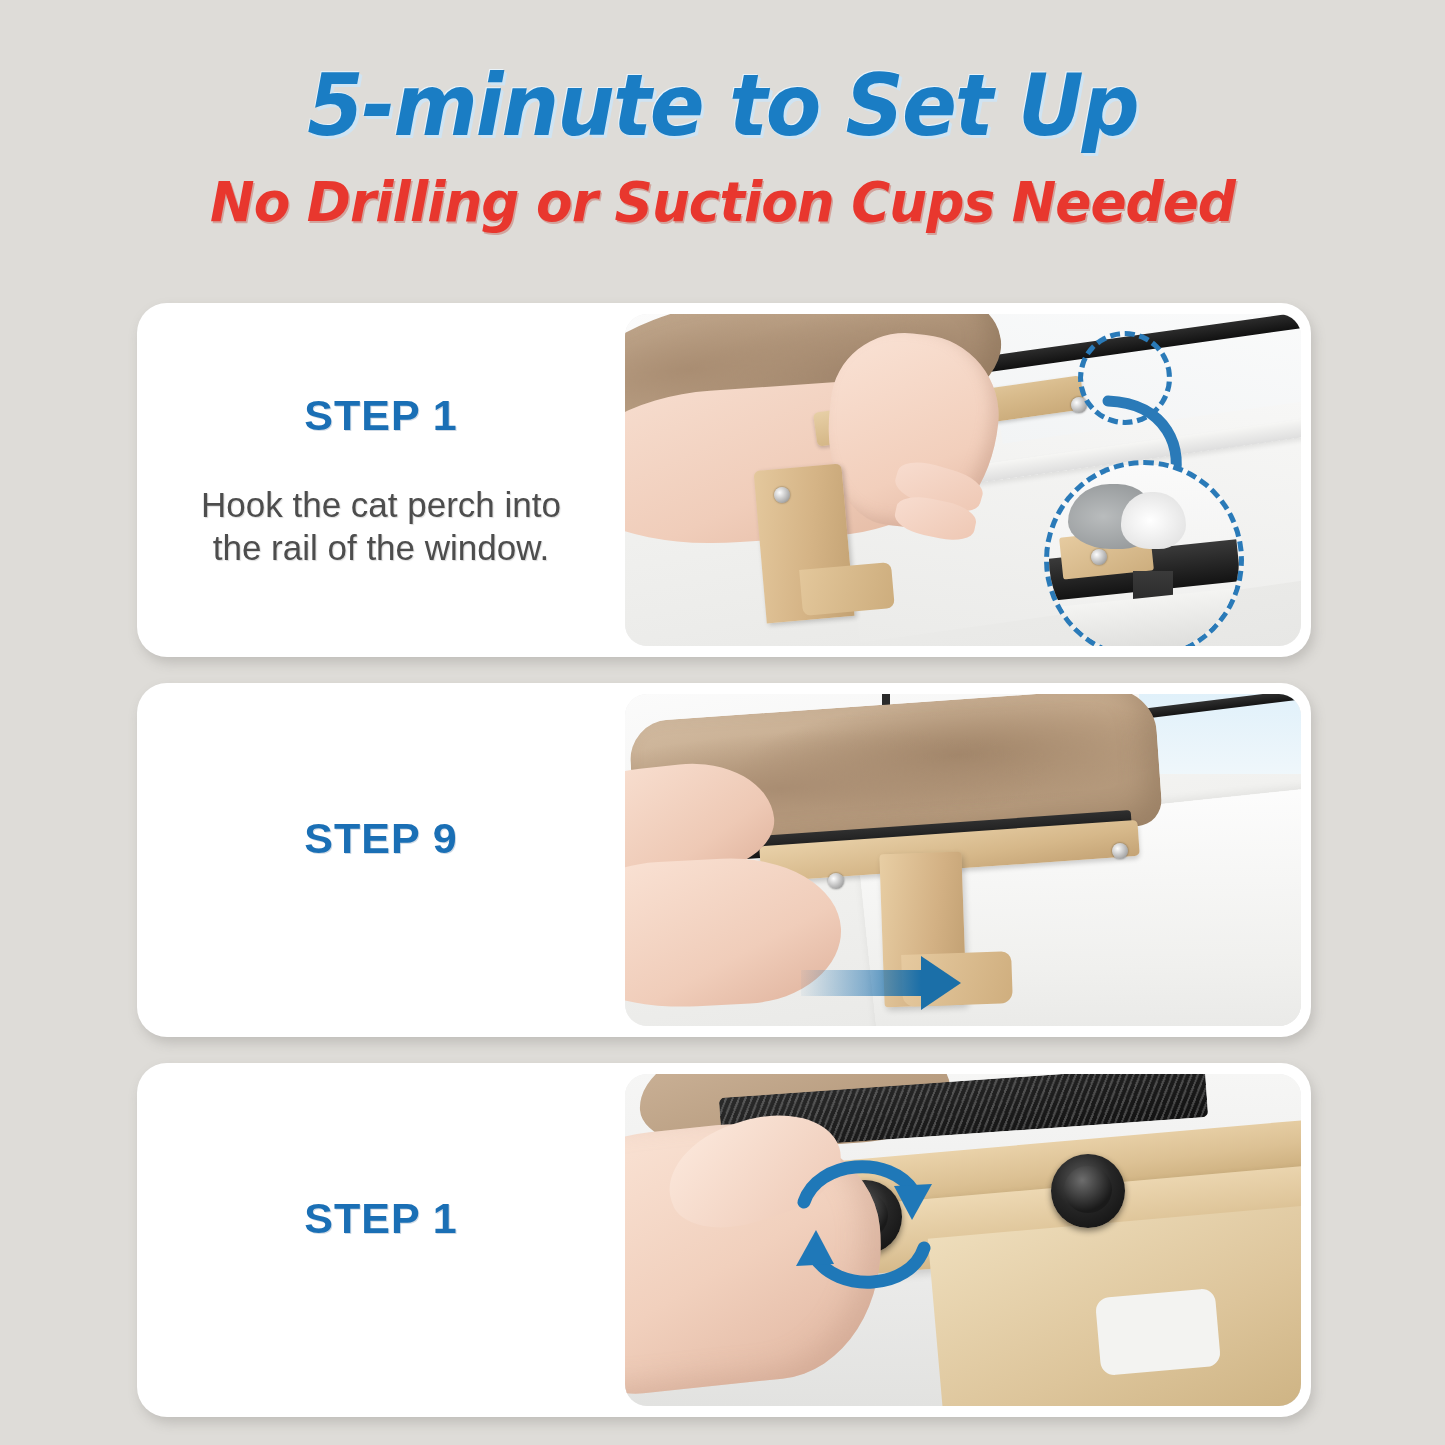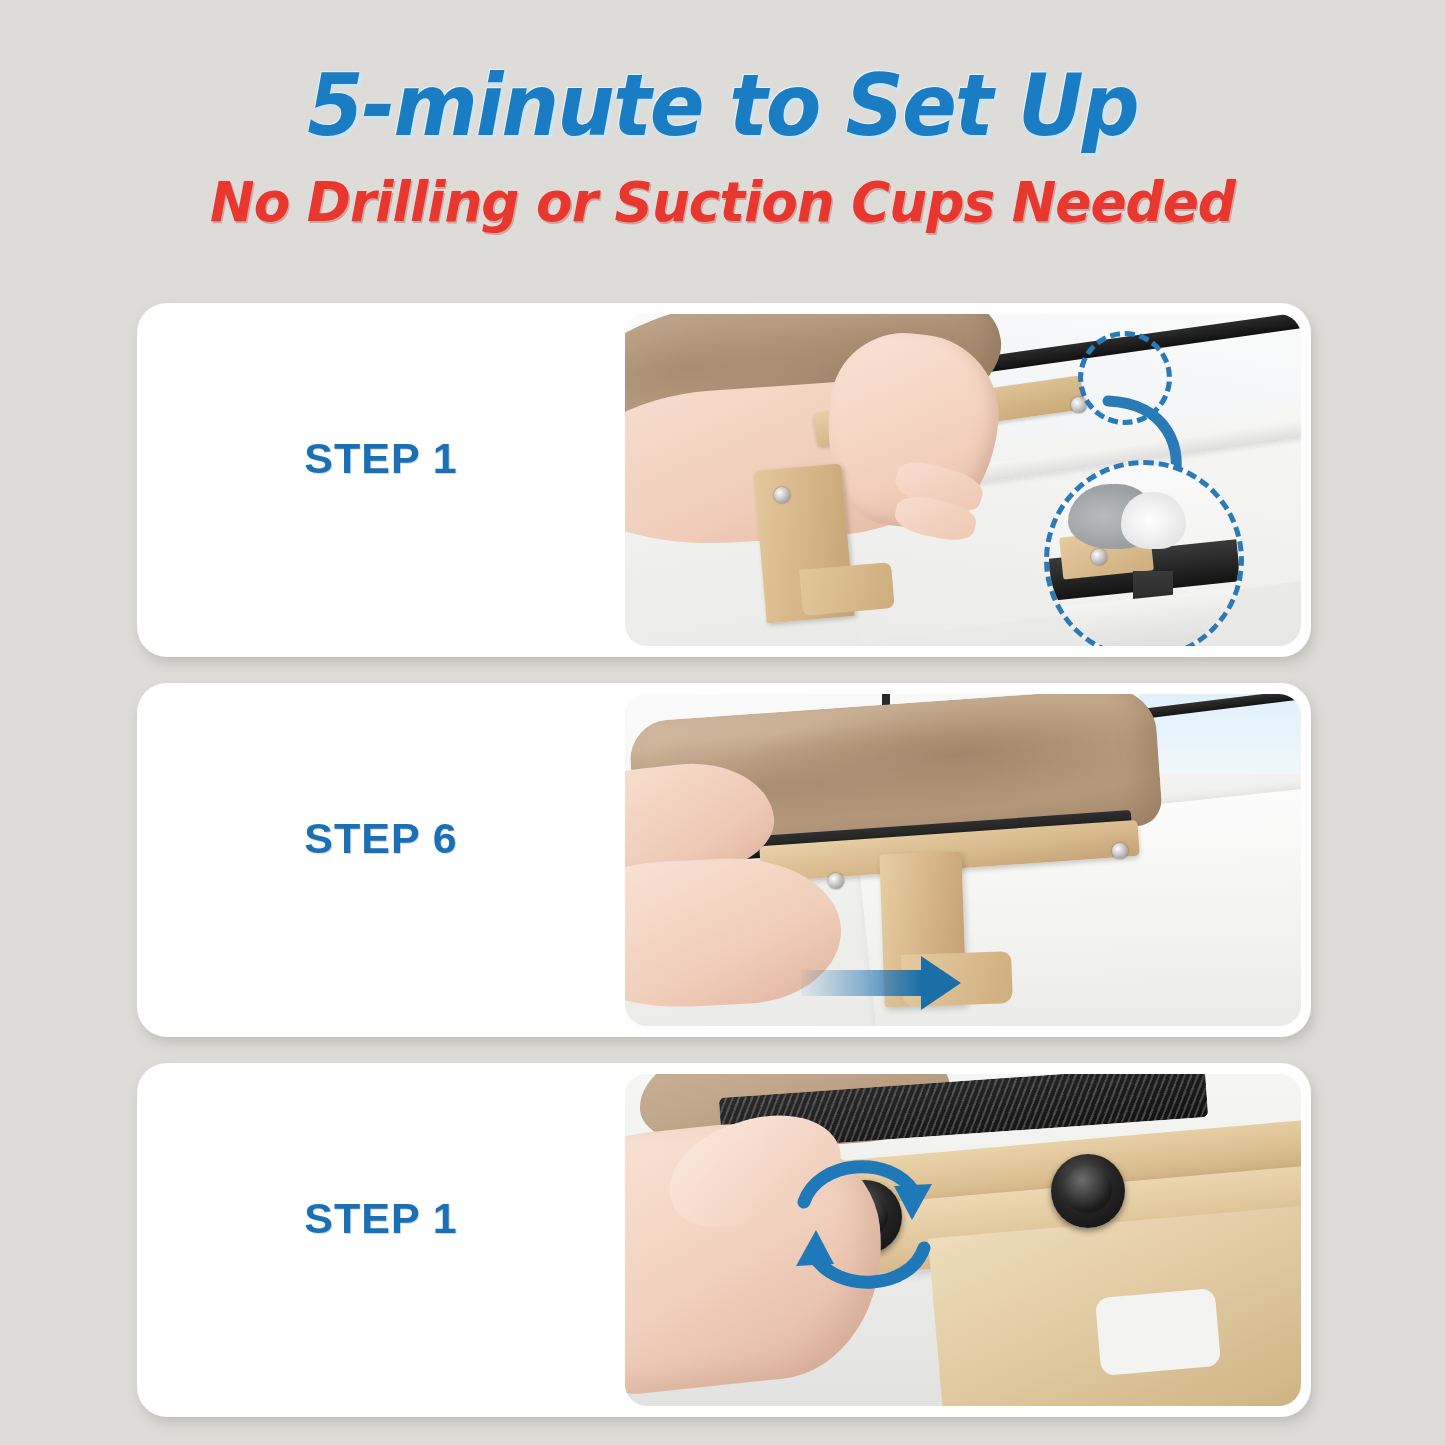--- a/index.html
+++ b/index.html
@@ -492,20 +492,22 @@
 <div class="header">
   <div class="headline">5-minute to Set Up</div>
   <div class="subheadline">No Drilling or Suction Cups Needed</div>
 </div>
 
 <div class="cards">
 
   <div class="card">
     <div class="card-text">
       <div class="step-label">STEP 1</div>
+      <div class="step-desc">Hook the cat perch into
+the rail of the window.</div>
     </div>
     <div class="card-photo">
       <div class="photo-inner">
         <div class="wall"></div>
         <div class="s1-sill"></div>
         <div class="s1-glass"></div>
         <div class="s1-blackrail"></div>
         <div class="s1-ledge"></div>
 
         <div class="s1-cushion"></div>
@@ -535,21 +537,21 @@
           <div class="zb-clip"></div>
           <div class="zb-ledge"></div>
           <div class="screwdot" style="left:22%;top:44%;"></div>
         </div>
       </div>
     </div>
   </div>
 
   <div class="card">
     <div class="card-text">
-      <div class="step-label">STEP 6</div>
+      <div class="step-label">STEP 9</div>
     </div>
     <div class="card-photo">
       <div class="photo-inner">
         <div class="wall"></div>
         <div class="s2-sky"></div>
         <div class="s2-windowframe2"></div>
         <div class="s2-windowframe"></div>
         <div class="s2-desk"></div>
 
         <div class="s2-cushion"></div>

